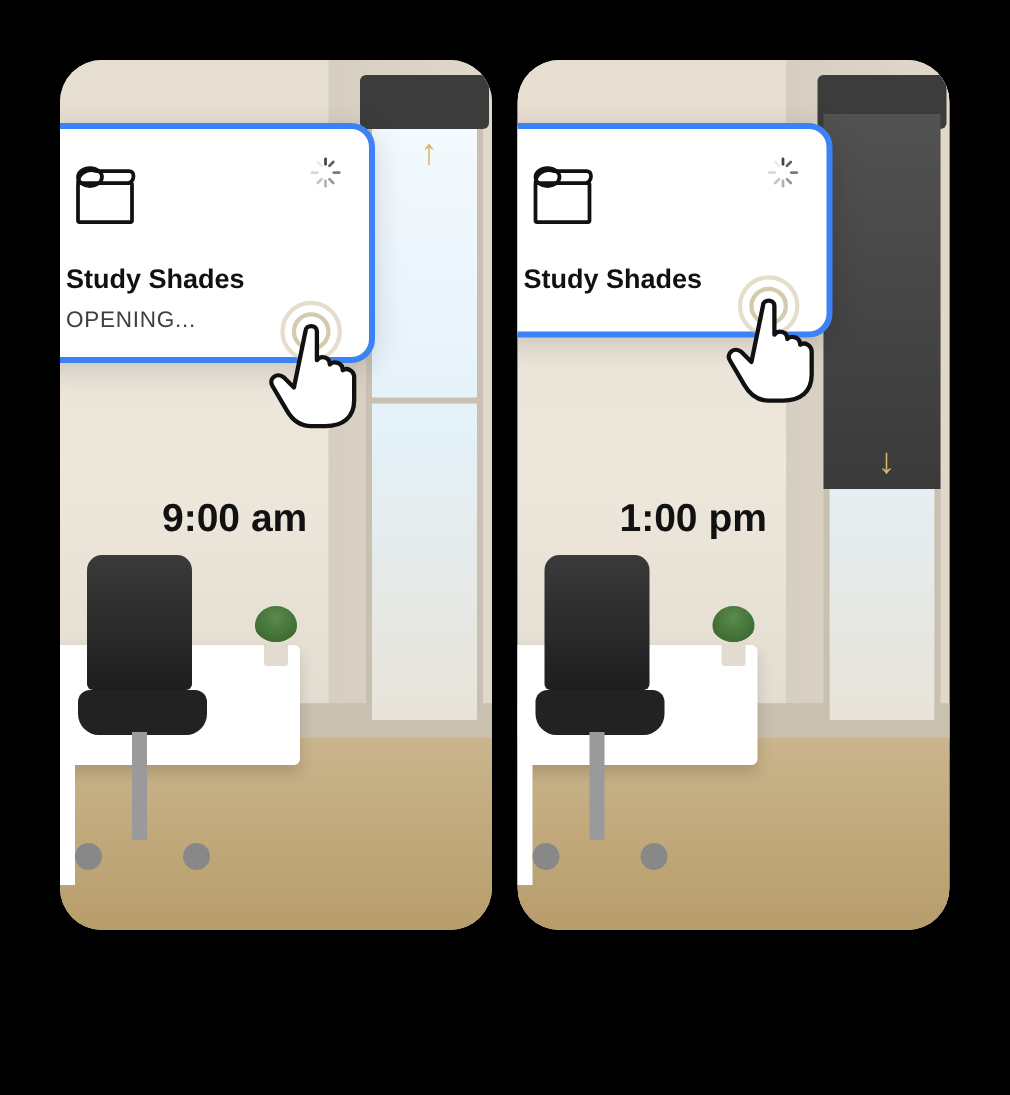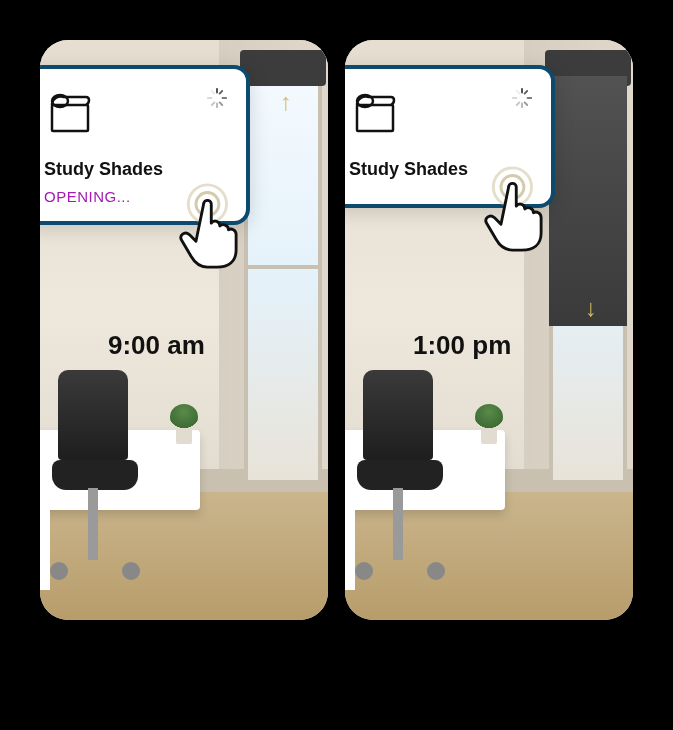--- a/index.html
+++ b/index.html
@@ -174,27 +174,27 @@
       bottom: 0;
       width: 18px; height: 18px;
       background: #888;
       border-radius: 50%;
     }
     .chair-base::before { left: 0; }
     .chair-base::after { right: 0; }
     
     .card {
       position: absolute;
-      top: 25px;
+      top: 42px;
       left: -18px;
       width: 228px;
       background: #fff;
       border-radius: 16px;
       padding: 18px 18px 16px 18px;
-      border: 4px solid #0c4a6e;
+      border: 4px solid #3b82f6;
       box-shadow: 0 4px 20px rgba(0,0,0,0.15);
       z-index: 10;
     }
     .card-top {
       display: flex;
       justify-content: space-between;
       align-items: flex-start;
       margin-bottom: 20px;
     }
     .shade-icon-box {
@@ -210,21 +210,21 @@
     }
     .card-title {
       font-size: 18px;
       font-weight: 700;
       color: #111;
       margin-bottom: 8px;
     }
     .card-status {
       font-size: 15px;
       font-weight: 500;
-      color: #a21caf;
+      color: #404040;
       letter-spacing: 0.5px;
     }
     .tap-hand {
       position: absolute;
       bottom: -48px;
       right: -10px;
       width: 78px;
       height: 86px;
       z-index: 11;
     }

